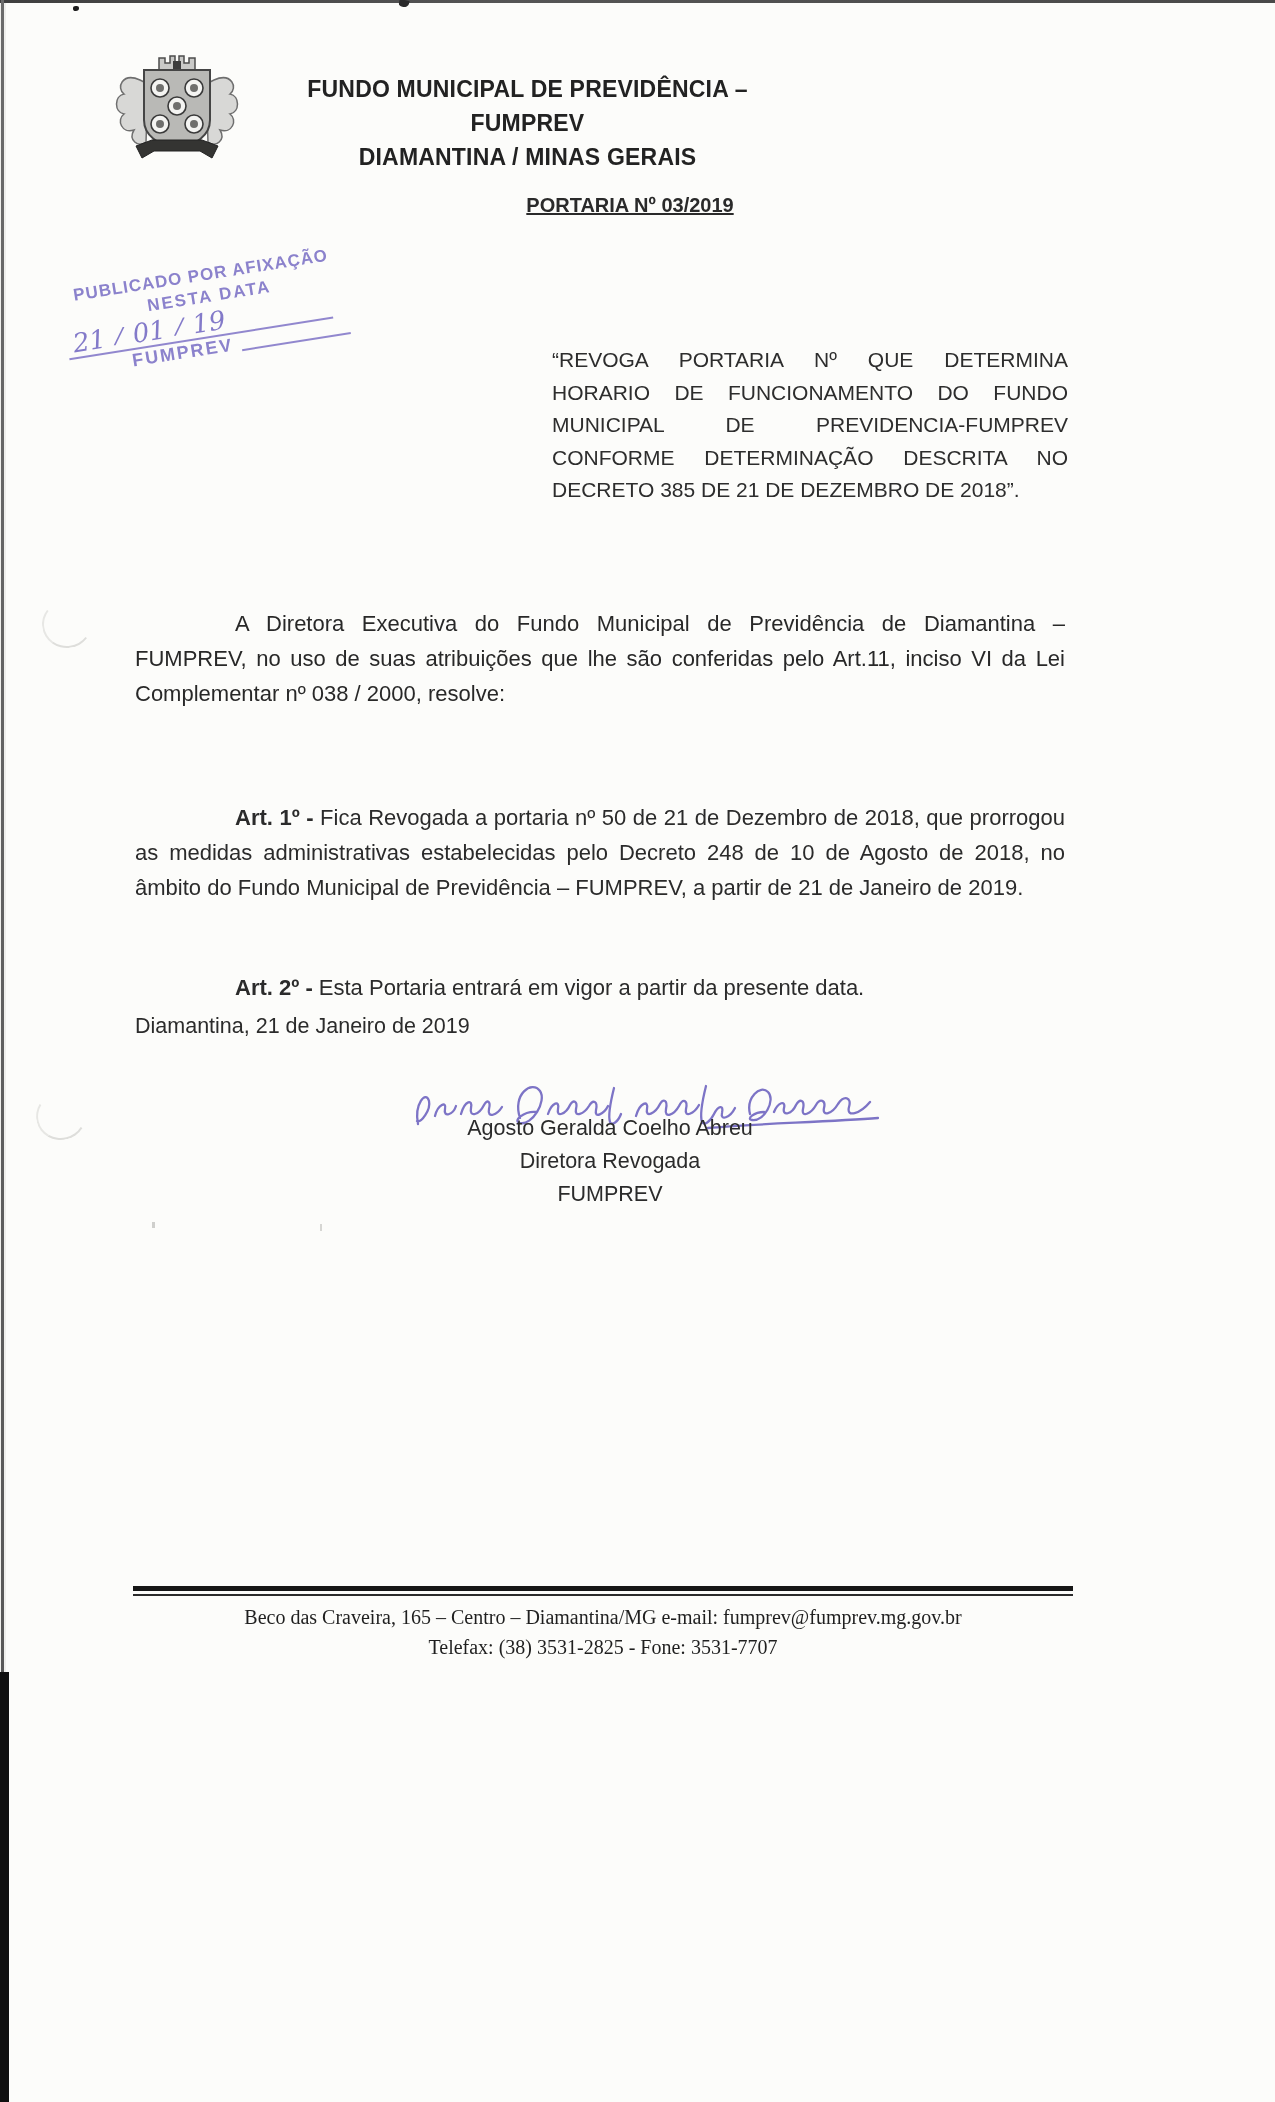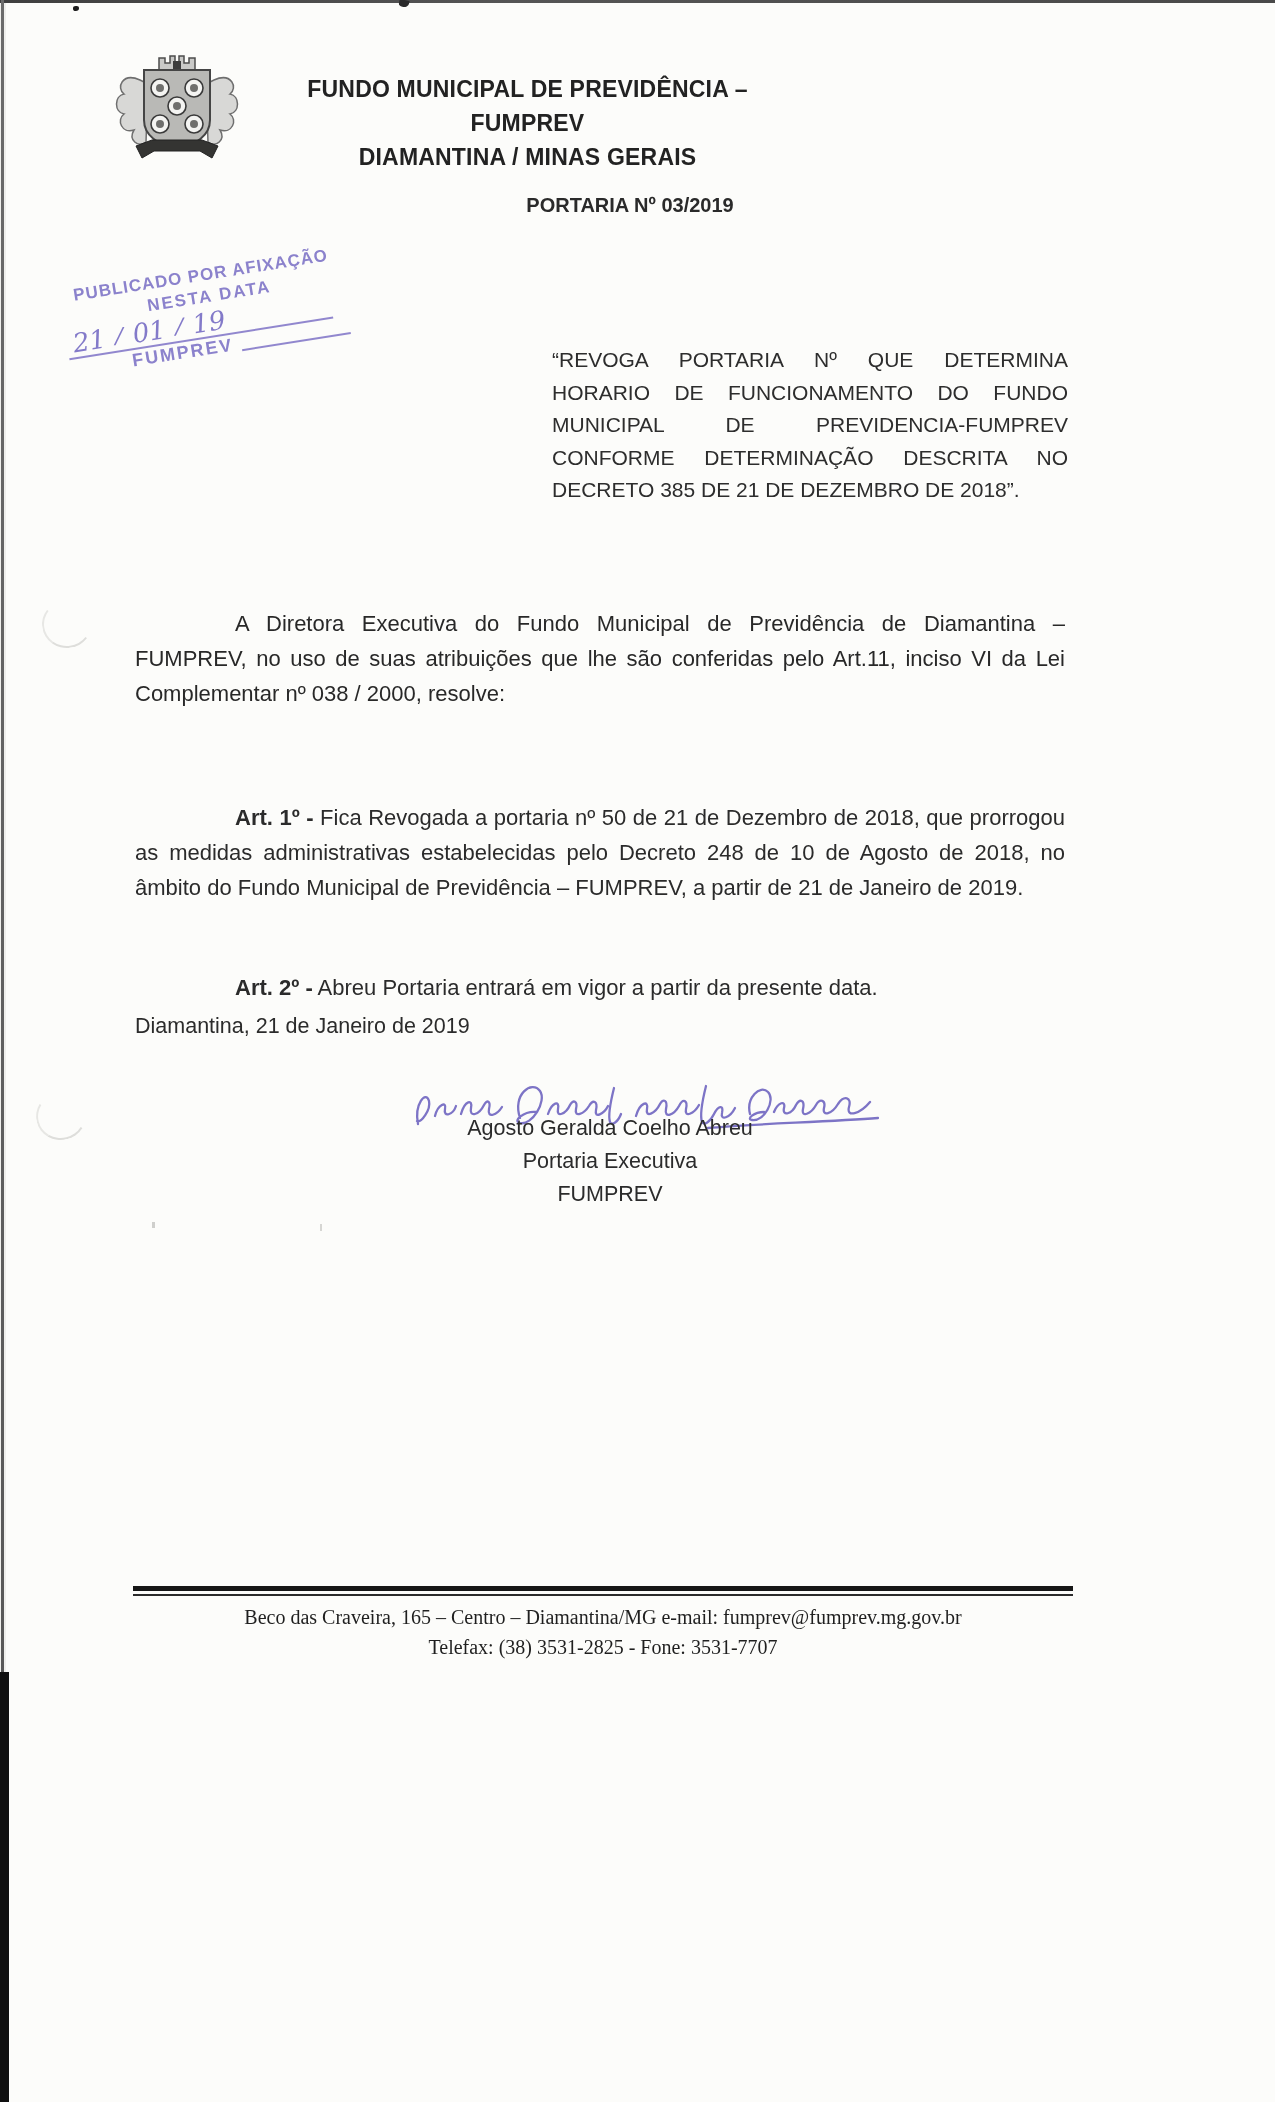--- a/index.html
+++ b/index.html
@@ -25,21 +25,21 @@
   .speck3{position:absolute;left:152px;top:1222px;width:3px;height:6px;background:#cfcfcc;}
   .speck4{position:absolute;left:320px;top:1224px;width:2px;height:7px;background:#d6d6d3;}
 
   
   .logo{position:absolute;left:112px;top:50px;width:130px;height:114px;}
   .org-block{position:absolute;left:255px;top:72px;width:545px;text-align:center;
     font-weight:bold;font-size:23px;line-height:34px;letter-spacing:0.2px;color:#222;}
 
   
   .doc-title{position:absolute;left:135px;top:194px;width:990px;text-align:center;
-    font-weight:bold;font-size:20px;color:#2a2a2a;}
+    font-weight:bold;font-size:20px;color:#2a2a2a;text-decoration:underline;}
 
   
   .stamp{position:absolute;left:72px;top:286px;width:268px;
     transform:rotate(-9deg);transform-origin:left top;
     color:#8b82cc;}
   .stamp .l1{font-size:17px;font-weight:600;letter-spacing:1px;white-space:nowrap;}
   .stamp .l2{font-size:17px;font-weight:600;letter-spacing:2px;text-align:center;margin-top:2px;}
   .stamp .date-row{display:flex;align-items:flex-end;gap:10px;margin:2px 0 0 -14px;
     border-bottom:2px solid #9187ce;padding:0 6px 1px 6px;width:255px;}
   .stamp .hand{font-family:"DejaVu Serif", serif;font-style:italic;font-size:26px;line-height:26px;color:#837ac9;}
@@ -140,37 +140,37 @@
       <span class="tail"></span>
     </div>
   </div>
 
   <div class="epigraph">“REVOGA PORTARIA Nº QUE DETERMINA HORARIO DE FUNCIONAMENTO DO FUNDO MUNICIPAL DE PREVIDENCIA-FUMPREV CONFORME DETERMINAÇÃO DESCRITA NO DECRETO 385 DE 21 DE DEZEMBRO DE 2018”.</div>
 
   <div class="preamble">A Diretora Executiva do Fundo Municipal de Previdência de Diamantina – FUMPREV, no uso de suas atribuições que lhe são conferidas pelo Art.11, inciso VI da Lei Complementar nº 038 / 2000, resolve:</div>
 
   <p class="article" id="article-1"><span class="lbl">Art. 1º -</span><span> Fica Revogada a portaria nº 50 de 21 de Dezembro de 2018, que prorrogou as medidas administrativas estabelecidas pelo Decreto 248 de 10 de Agosto de 2018, no âmbito do Fundo Municipal de Previdência – FUMPREV, a partir de 21 de Janeiro de 2019.</span></p>
 
-  <p class="article" id="article-2"><span class="lbl">Art. 2º -</span><span> Abreu Portaria entrará em vigor a partir da presente data.</span></p>
+  <p class="article" id="article-2"><span class="lbl">Art. 2º -</span><span> Esta Portaria entrará em vigor a partir da presente data.</span></p>
 
   <div class="dateline">Diamantina, 21 de Janeiro de 2019</div>
 
   <svg class="sig-script" viewBox="0 0 480 64" aria-hidden="true">
     <g fill="none" stroke="#7d74c6" stroke-width="2.3" stroke-linecap="round" stroke-linejoin="round">
       <path d="M10 50 C 6 30 18 16 21 27 C 23 36 13 49 9 47 M 27 42 C 30 30 39 27 37 35 C 35 44 45 41 48 32 M 53 40 C 57 26 65 25 63 34 C 61 44 71 41 76 31 C 79 25 83 27 81 35 C 79 45 89 41 94 33"></path>
       <path d="M112 44 C 104 20 124 6 132 17 C 139 27 124 52 112 49 C 104 47 116 37 128 38 M 140 40 C 144 28 152 26 150 35 C 148 44 158 40 162 31 C 165 25 170 27 168 35 C 166 44 176 40 181 32 C 185 25 190 27 188 36 C 186 45 196 40 200 32 M 206 14 C 202 30 200 42 202 48 C 204 52 210 48 213 40"></path>
       <path d="M228 42 C 232 28 241 26 239 35 C 237 44 247 40 252 30 C 255 24 260 26 258 35 C 256 45 266 41 271 32 C 275 24 280 26 278 35 C 276 44 286 40 291 31 M 298 12 C 294 28 292 42 294 48 C 296 52 302 48 306 40 C 310 32 316 30 314 39 C 312 47 322 44 327 34"></path>
       <path d="M342 40 C 338 24 352 10 360 18 C 368 26 356 48 344 46 C 338 45 346 38 356 38 M 366 38 C 370 28 378 26 376 34 C 374 43 384 40 388 31 C 392 24 397 26 395 35 C 393 44 403 40 408 31 C 412 24 418 26 416 34 C 414 43 424 40 430 30 C 436 21 444 23 441 33 C 438 44 452 40 462 28"></path>
       <path d="M300 54 C 340 50 420 48 470 44"></path>
     </g>
   </svg>
 
   <div class="sig-block">
     <div>Agosto Geralda Coelho Abreu</div>
-    <div>Portaria Executiva</div>
+    <div>Diretora Revogada</div>
     <div>FUMPREV</div>
   </div>
 
   <div class="footer">
     <div class="rule-thick"></div>
     <div class="rule-thin"></div>
     <div class="f-line first">Beco das Craveira, 165 – Centro – Diamantina/MG e-mail: fumprev@fumprev.mg.gov.br</div>
     <div class="f-line">Telefax: (38) 3531-2825 - Fone: 3531-7707</div>
   </div>
 

